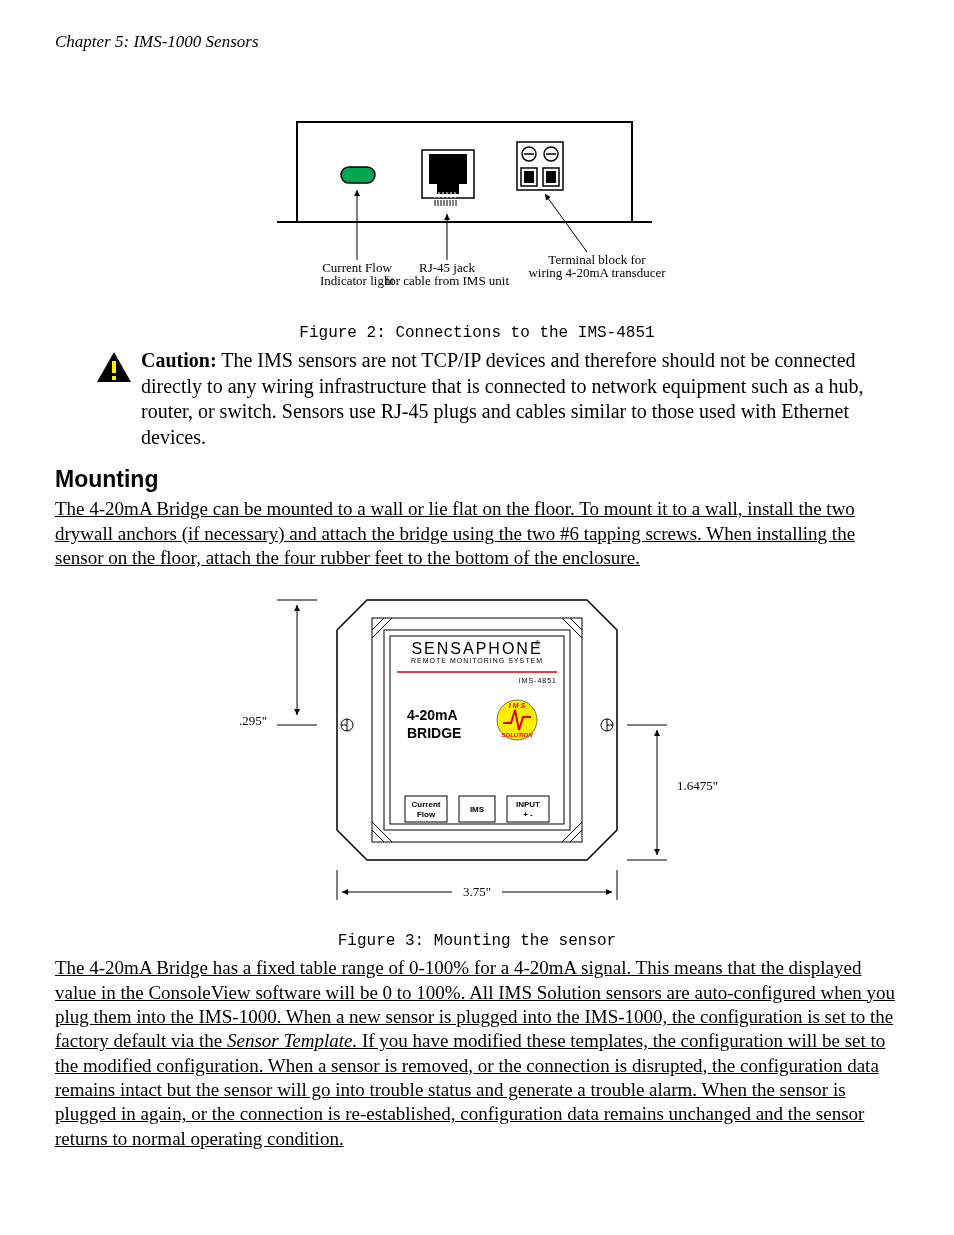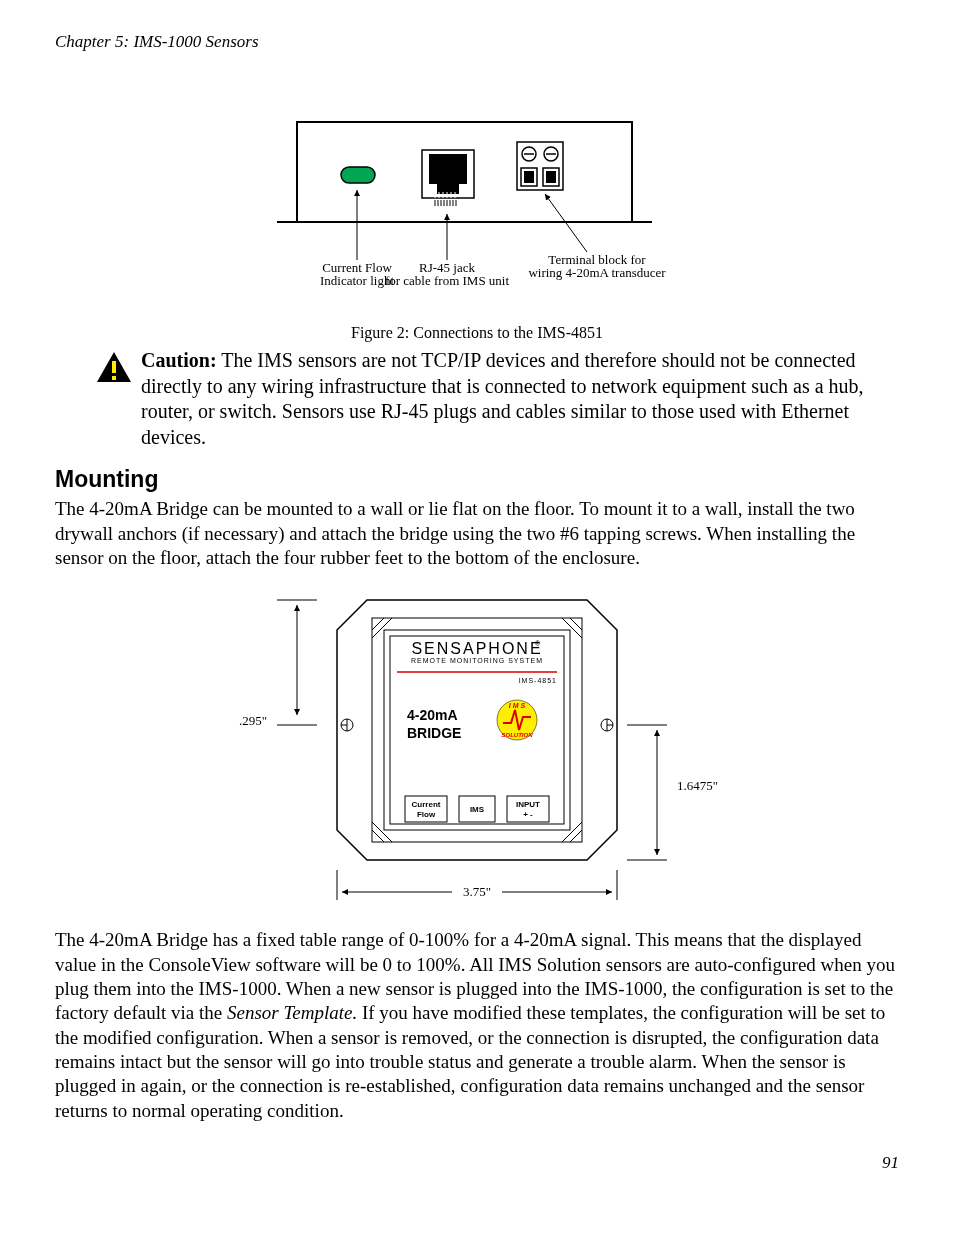--- a/index.html
+++ b/index.html
@@ -19,21 +19,21 @@
   .running-head {
     font-style: italic;
     text-align: left;
     font-size: 17px;
     margin-bottom: 60px;
   }
   .figure-wrap {
     text-align: center;
   }
   .figure-caption {
-    font-family: Liberation Serif, serif;
+    font-family: Liberation Mono, monospace;
     font-size: 16px;
     text-align: center;
     margin: 8px 0 6px 0;
   }
   .caution-block {
     display: flex;
     align-items: flex-start;
     margin: 4px 0 16px 0;
     padding-left: 40px;
   }
@@ -50,20 +50,21 @@
   h2.section {
     font-family: Arial, Helvetica, sans-serif;
     font-weight: bold;
     font-size: 23px;
     margin: 14px 0 4px 0;
   }
   p.body {
     font-size: 19px;
     line-height: 1.28;
     margin: 4px 0 10px 0;
+    text-decoration: underline;
   }
   .page-number {
     text-align: right;
     font-style: italic;
     font-size: 17px;
     margin-top: 30px;
   }
   
   .svg-label {
     font-family: "Times New Roman", Times, serif;
@@ -243,21 +244,21 @@
       <line x1="460" y1="150" x2="460" y2="275" stroke="#000" stroke-width="1" marker-end="url(#arr3)" marker-start="url(#arr3s)"></line>
       <line x1="430" y1="280" x2="470" y2="280" stroke="#000" stroke-width="1"></line>
       <text x="480" y="210" class="svg-label">1.6475"</text>
 
       <line x1="140" y1="290" x2="140" y2="320" stroke="#000" stroke-width="1"></line>
       <line x1="420" y1="290" x2="420" y2="320" stroke="#000" stroke-width="1"></line>
       <line x1="145" y1="312" x2="255" y2="312" stroke="#000" stroke-width="1" marker-start="url(#arr3s)"></line>
       <line x1="305" y1="312" x2="415" y2="312" stroke="#000" stroke-width="1" marker-end="url(#arr3)"></line>
       <text x="280" y="316" text-anchor="middle" class="svg-label">3.75"</text>
     </svg>
+    <div class="figure-caption">Figure 3: Mounting the sensor</div>
   </div>
 
   <p class="body">
     <span>The 4-20mA Bridge has a fixed table range of 0-100% for a 4-20mA signal.  This means that the displayed value in the ConsoleView software will be 0 to 100%.  All IMS Solution sensors are auto-configured when you plug them into the IMS-1000.  When a new sensor is plugged into the IMS-1000, the configuration is set to the factory default via the </span><em class="sensor">Sensor Template.</em><span>  If you have modified these templates, the configuration will be set to the modified configuration.  When a sensor is removed, or the connection is disrupted, the configuration data remains intact but the sensor will go into trouble status and generate a trouble alarm.  When the sensor is plugged in again, or the connection is re-established, configuration data remains unchanged and the sensor returns to normal operating condition.</span>
   </p>
 
-  <div class="page-number">91</div>
 
 </div>
 
 </body></html>

